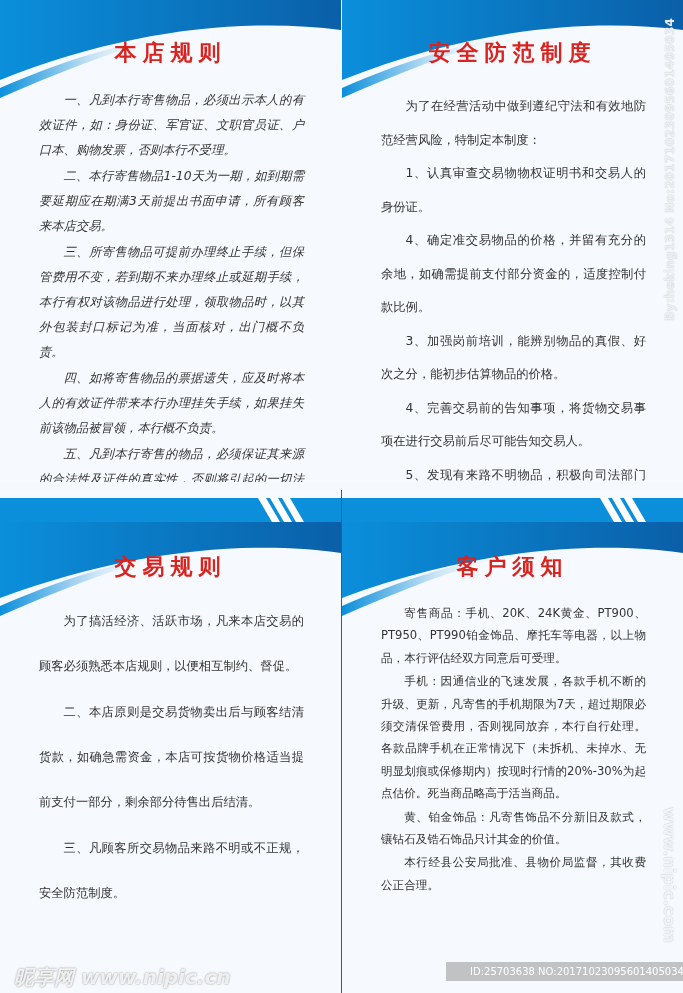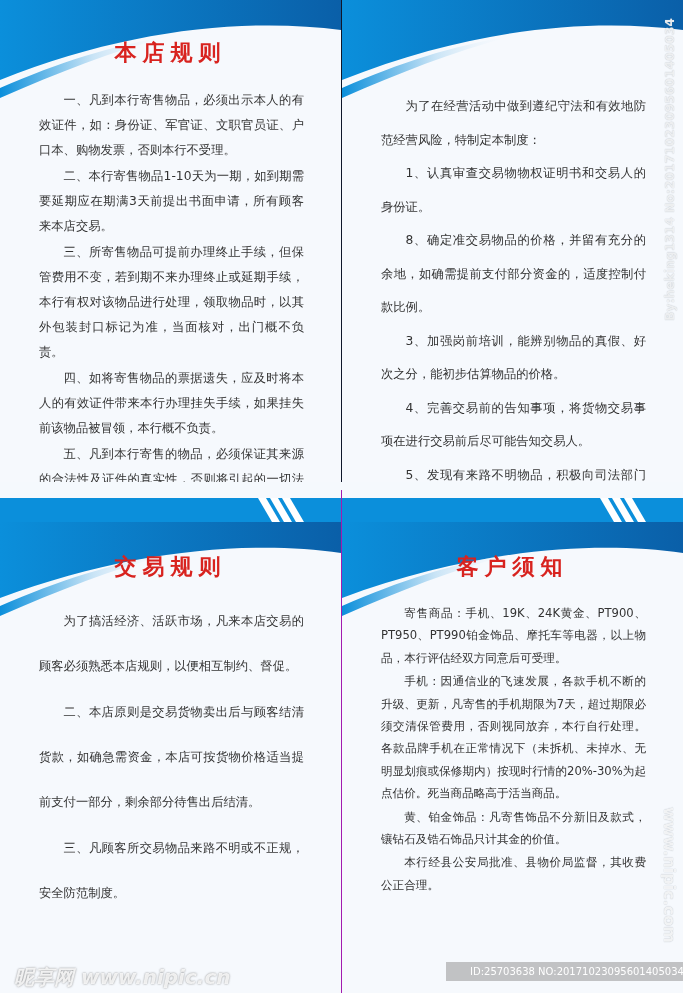--- a/index.html
+++ b/index.html
@@ -5,38 +5,38 @@
   html, body { margin: 0; padding: 0; }
   body {
     width: 683px; height: 993px; position: relative; overflow: hidden;
     background: #f5f9fd;
     font-family: "DejaVu Sans", "Liberation Sans", sans-serif;
   }
   .panel {
     position: absolute; width: 341px; overflow: hidden;
     background: #f6f9fd;
   }
-  .panel.tl { left: 0; top: 0; height: 482px; border-right: 5px solid #0f172a; }
+  .panel.tl { left: 0; top: 0; height: 482px; border-right: 5px solid #0f172a; padding-left: 48px; }
   .panel.tr { left: 342px; top: 0; height: 482px; }
   .panel.bl { left: 0; top: 490px; height: 503px; border-right: 1px solid #a21caf; }
   .panel.br { left: 342px; top: 490px; height: 503px; }
   .header-svg { position: absolute; left: 0; top: 0; width: 341px; height: 110px; }
   .title {
     position: absolute; left: 0; width: 341px; text-align: center;
     color: #d8231f; font-weight: bold; font-size: 22px; letter-spacing: 6px;
   }
   .tl .title, .tr .title { top: 38px; }
   .bl .title, .br .title { top: 62px; }
   .body-text {
     position: absolute; left: 39px; width: 265px;
     color: #333; font-size: 12.3px;
   }
   .body-text p { margin: 0; text-indent: 2em; text-align: justify; }
   .tl .body-text { top: 88px; line-height: 25px; }
-  .tl .body-text p { margin-bottom: 1px; }
+  .tl .body-text p { margin-bottom: 1px; font-style: italic; }
   .tr .body-text { top: 90px; line-height: 33.5px; }
   .bl .body-text { top: 109px; line-height: 45px; }
   .bl .body-text p { margin-bottom: 1px; }
   .br .body-text { top: 112px; line-height: 22.4px; font-size: 11.6px; }
   .br .body-text p { margin-bottom: 1px; }
   .watermark-v {
     position: absolute; right: 6px; top: 18px;
     writing-mode: vertical-rl; transform: rotate(180deg);
     color: rgba(255,255,255,0.8); font-size: 12px; font-weight: bold;
     text-shadow: 0 0 1px rgba(150,160,170,0.9); letter-spacing: 0.2px;
@@ -97,24 +97,25 @@
       </linearGradient>
       <linearGradient id="g2b" x1="0" y1="0" x2="1" y2="0">
         <stop offset="0" stop-color="#0b8fdb"></stop>
           <stop offset="0.55" stop-color="#c9e4f6"></stop>
           <stop offset="1" stop-color="#f6f9fd" stop-opacity="0"></stop>
       </linearGradient>
     </defs>
     <path d="M0,0 H341 V30 C250,18 130,28 0,80 Z" fill="url(#g2)"></path>
     <path d="M0,88 C60,62 110,46 170,36 C110,52 60,72 0,98 Z" fill="url(#g2b)"></path>
   </svg>
+  <div class="title">安全防范制度</div>
   <div class="body-text">
     <p>为了在经营活动中做到遵纪守法和有效地防范经营风险，特制定本制度：</p>
     <p>1、认真审查交易物物权证明书和交易人的身份证。</p>
-    <p>8、确定准交易物品的价格，并留有充分的余地，如确需提前支付部分资金的，适度控制付款比例。</p>
+    <p>4、确定准交易物品的价格，并留有充分的余地，如确需提前支付部分资金的，适度控制付款比例。</p>
     <p>3、加强岗前培训，能辨别物品的真假、好次之分，能初步估算物品的价格。</p>
     <p>4、完善交易前的告知事项，将货物交易事项在进行交易前后尽可能告知交易人。</p>
     <p>5、发现有来路不明物品，积极向司法部门举报。</p>
   </div>
   <div class="watermark-v">By:heking1314 No:20171023095601405034</div>
 </div>
 
 <div class="panel bl">
   <svg class="header-svg" style="top:8px;height:120px;" viewBox="0 0 341 120" preserveAspectRatio="none">
     <defs>
@@ -159,21 +160,21 @@
     </defs>
     <rect x="0" y="0" width="341" height="24" fill="#0b8fdb"></rect>
     <path d="M0,24 H341 V55 C250,42 130,52 0,100 Z" fill="url(#g4)"></path>
     <path d="M0,108 C60,82 110,66 170,56 C110,72 60,92 0,118 Z" fill="url(#g4b)"></path>
     <polygon points="258,0 266,0 280,24 272,24" fill="#ffffff"></polygon>
     <polygon points="270,0 278,0 292,24 284,24" fill="#ffffff"></polygon>
     <polygon points="282,0 290,0 304,24 296,24" fill="#ffffff"></polygon>
   </svg>
   <div class="title">客户须知</div>
   <div class="body-text">
-    <p>寄售商品：手机、19K、24K黄金、PT900、PT950、PT990铂金饰品、摩托车等电器，以上物品，本行评估经双方同意后可受理。</p>
+    <p>寄售商品：手机、20K、24K黄金、PT900、PT950、PT990铂金饰品、摩托车等电器，以上物品，本行评估经双方同意后可受理。</p>
     <p>手机：因通信业的飞速发展，各款手机不断的升级、更新，凡寄售的手机期限为7天，超过期限必须交清保管费用，否则视同放弃，本行自行处理。各款品牌手机在正常情况下（未拆机、未掉水、无明显划痕或保修期内）按现时行情的20%-30%为起点估价。死当商品略高于活当商品。</p>
     <p>黄、铂金饰品：凡寄售饰品不分新旧及款式，镶钻石及锆石饰品只计其金的价值。</p>
     <p>本行经县公安局批准、县物价局监督，其收费公正合理。</p>
   </div>
   <div class="watermark-site-v">www.nipic.com</div>
 </div>
 
 <div class="id-bar">ID:25703638 NO:20171023095601405034</div>
 
 </body></html>

